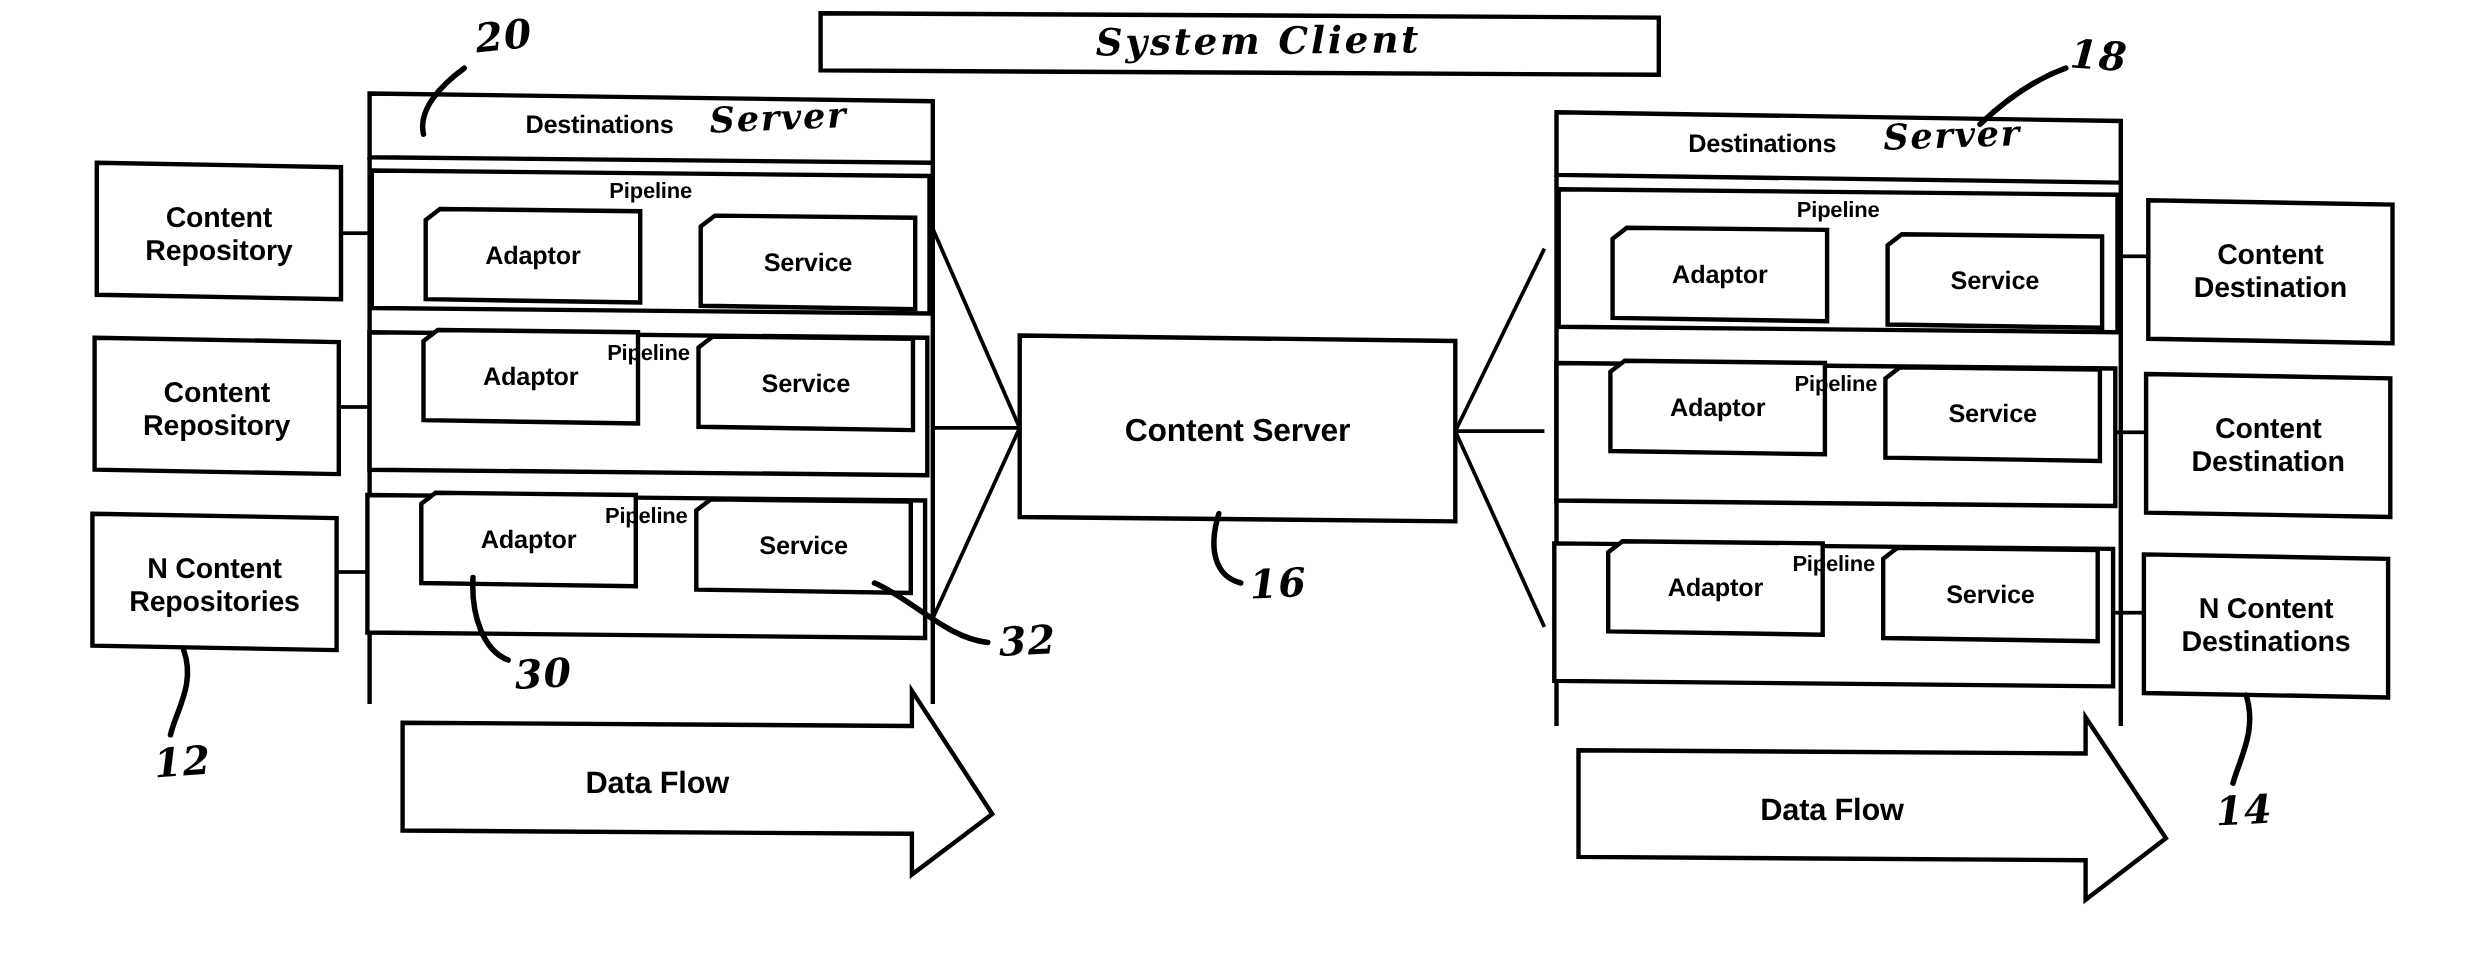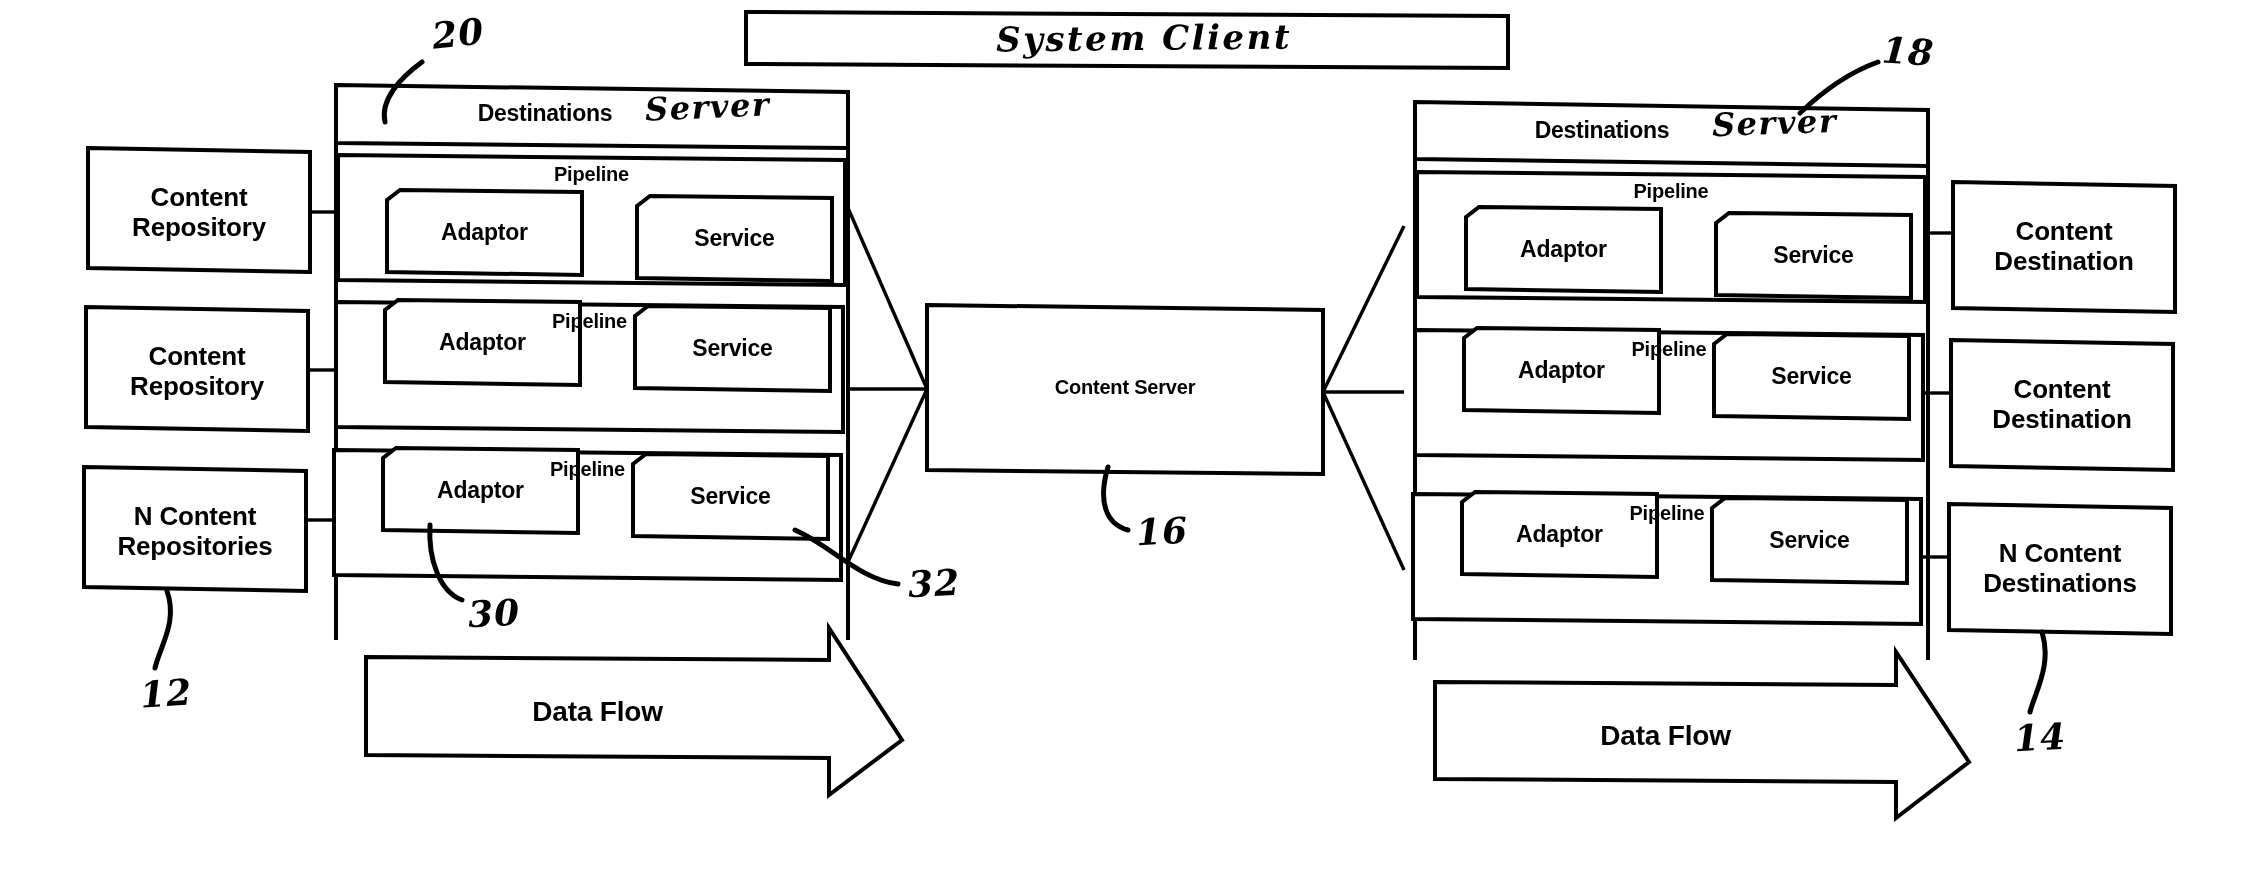--- a/index.html
+++ b/index.html
@@ -48,21 +48,21 @@
     font-size: 23px;
     font-weight: 600;
     letter-spacing: -0.2px;
   }
   .lbl-server-print {
     font-size: 23px;
     font-weight: 700;
     letter-spacing: -0.3px;
   }
   .lbl-content-server {
-    font-size: 20px;
+    font-size: 29px;
     font-weight: 700;
     letter-spacing: -0.2px;
   }
   .lbl-dataflow {
     font-size: 28px;
     font-weight: 600;
     letter-spacing: -0.2px;
   }
   
   .hand {

